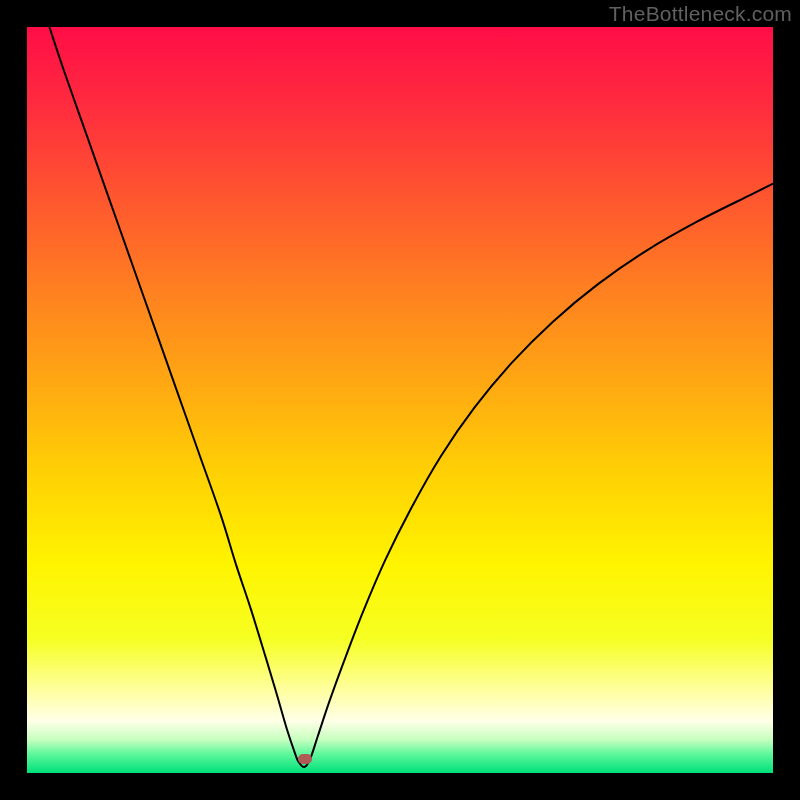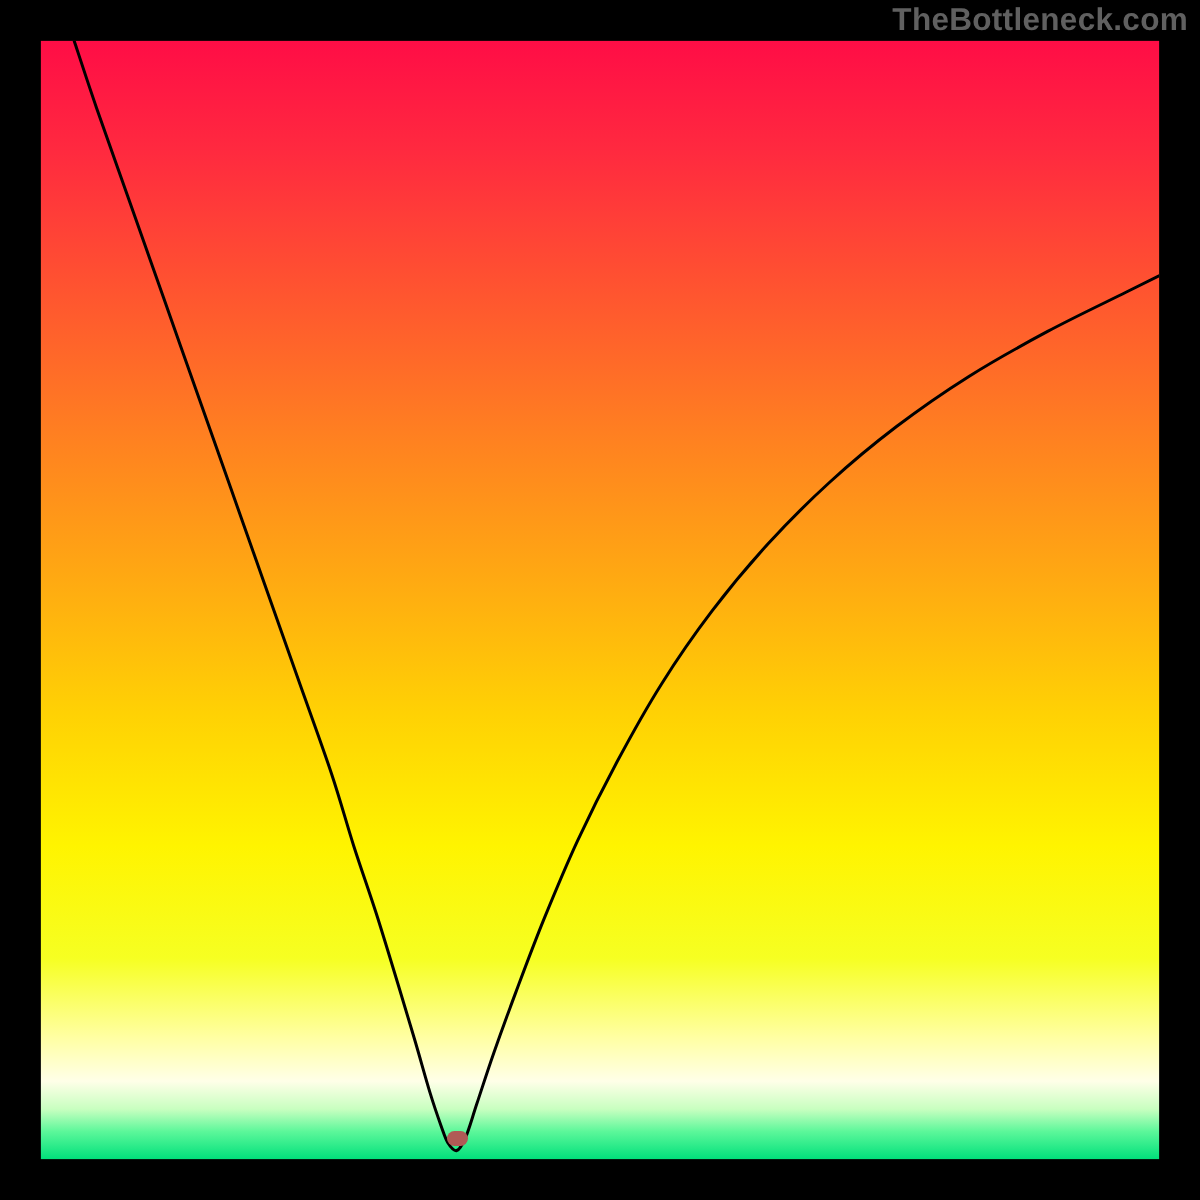--- a/index.html
+++ b/index.html
@@ -41,21 +41,21 @@
     height: 10px;
     border-radius: 5px;
     transform: translate(-50%, -50%);
   }
   .watermark {
     position: absolute;
     top: 2px;
     right: 8px;
     color: #606060;
     font-size: 21px;
-    font-weight: 700;
+    font-weight: 400;
     letter-spacing: 0.2px;
   }
 </style>
 </head>
 <body>
 
 <div class="frame">
   <div class="plot">
     <svg class="gradient" viewBox="0 0 746 746" preserveAspectRatio="none">
       <defs>

